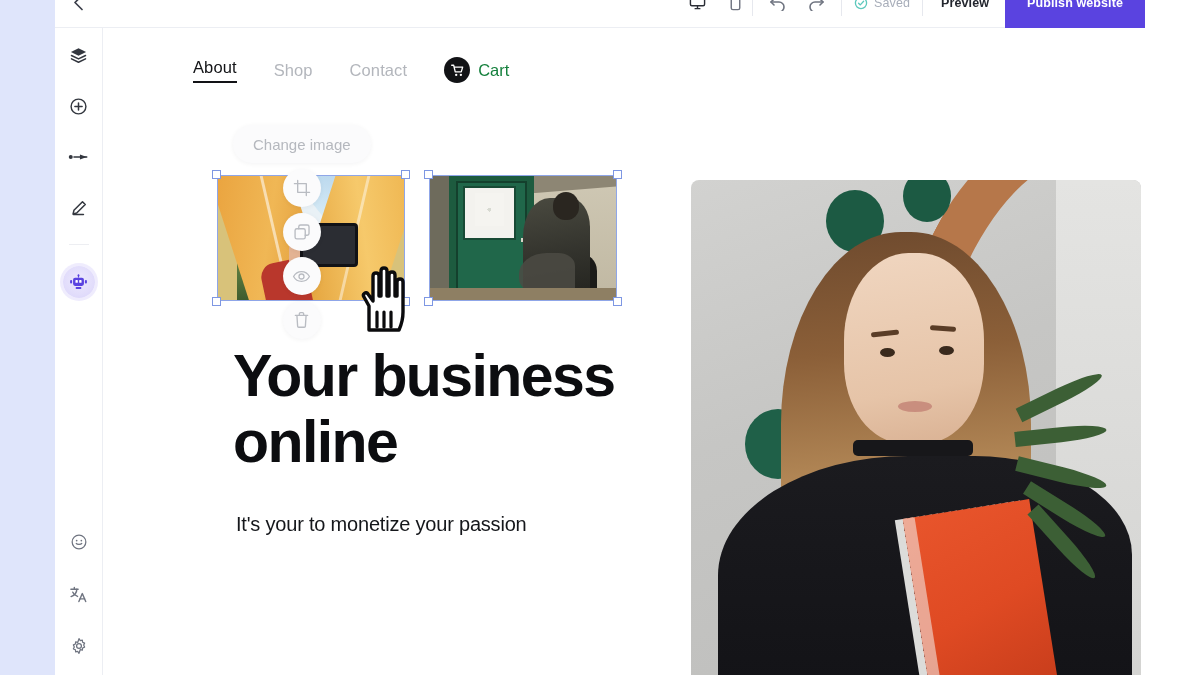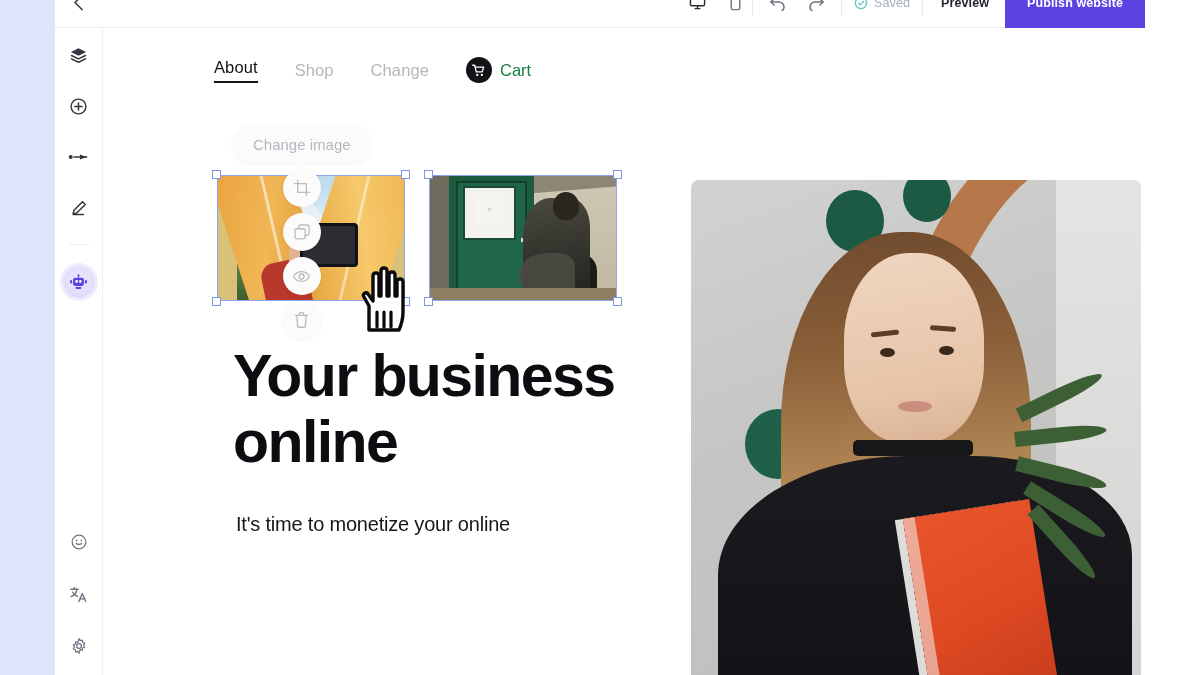--- a/index.html
+++ b/index.html
@@ -84,21 +84,21 @@
   
   #site-header {
     position: absolute; left: 0; top: 0; width: 1042px; height: 84px;
     display: flex; align-items: center; justify-content: space-between;
     padding: 0 60px 0 90px;
   }
   #site-logo {
     font-size: 27px; font-weight: 700; color: #9da1a8; letter-spacing: .3px;
     white-space: nowrap;
   }
-  #site-nav { display: flex; align-items: center; gap: 37px; margin-left: 21px; }
+  #site-nav { display: flex; align-items: center; gap: 37px; }
   .nav-link { font-size: 16.5px; color: #b3b6bc; cursor: pointer; white-space: nowrap; letter-spacing: .1px; }
   .nav-link.active { color: #121316; border-bottom: 2px solid #121316; padding-bottom: 4px; }
   #cart-link { display: flex; align-items: center; gap: 8px; cursor: pointer; }
   #cart-badge {
     width: 26px; height: 26px; border-radius: 50%; background: #121316;
     display: flex; align-items: center; justify-content: center; color: #fff;
   }
   #cart-label { font-size: 16.5px; color: #15803d; }
 
   
@@ -418,21 +418,21 @@
       </div>
     </div>
 
     <div id="canvas">
 
       <div id="site-header">
 
         <div id="site-nav">
           <div class="nav-link active">About</div>
           <div class="nav-link">Shop</div>
-          <div class="nav-link">Change</div>
+          <div class="nav-link">Contact</div>
           <div id="cart-link">
             <span id="cart-badge">
               <svg width="15" height="15" viewBox="0 0 16 16" fill="none" aria-hidden="true">
                 <path d="M1.8 2.4h2.1l1.7 7.1h6.4l1.5-5.1H5.1" stroke="#ffffff" stroke-width="1.4" stroke-linecap="round" stroke-linejoin="round"></path>
                 <circle cx="6.6" cy="12.6" r="1.25" fill="#ffffff"></circle>
                 <circle cx="11.6" cy="12.6" r="1.25" fill="#ffffff"></circle>
               </svg>
             </span>
             <span id="cart-label">Cart</span>
           </div>
@@ -525,21 +525,21 @@
       <div id="hand-cursor">
         <svg width="62" height="76" viewBox="0 0 62 76" fill="none" aria-hidden="true">
           <path d="M18 70V46l-5-9c-2-3 2-6 4-3l5 7V16c0-4 6-4 6 0v20h2V11c0-4 6-4 6 0v25h2V15c0-4 6-4 6 0v21h2V22c0-4 6-4 6 0v30c0 9-4 18-4 18H18z" fill="#ffffff" stroke="#0b0b0d" stroke-width="3.4" stroke-linejoin="round"></path>
           <path d="M26 52v15M33 52v15M40 52v15" stroke="#0b0b0d" stroke-width="3.2" stroke-linecap="round"></path>
         </svg>
       </div>
 
       <div id="hero-copy">
         <div id="hero-title">Your business
 online</div>
-        <div id="hero-sub">It's time to monetize your online</div>
+        <div id="hero-sub">It's your to monetize your passion</div>
       </div>
 
       <div id="hero-photo">
         <div class="bg-arc"></div>
         <div class="bg-circle-a"></div>
         <div class="bg-circle-b"></div>
         <div class="bg-circle-c"></div>
         <div class="wall-right"></div>
         <div class="hair"></div>
         <div class="face"></div>

